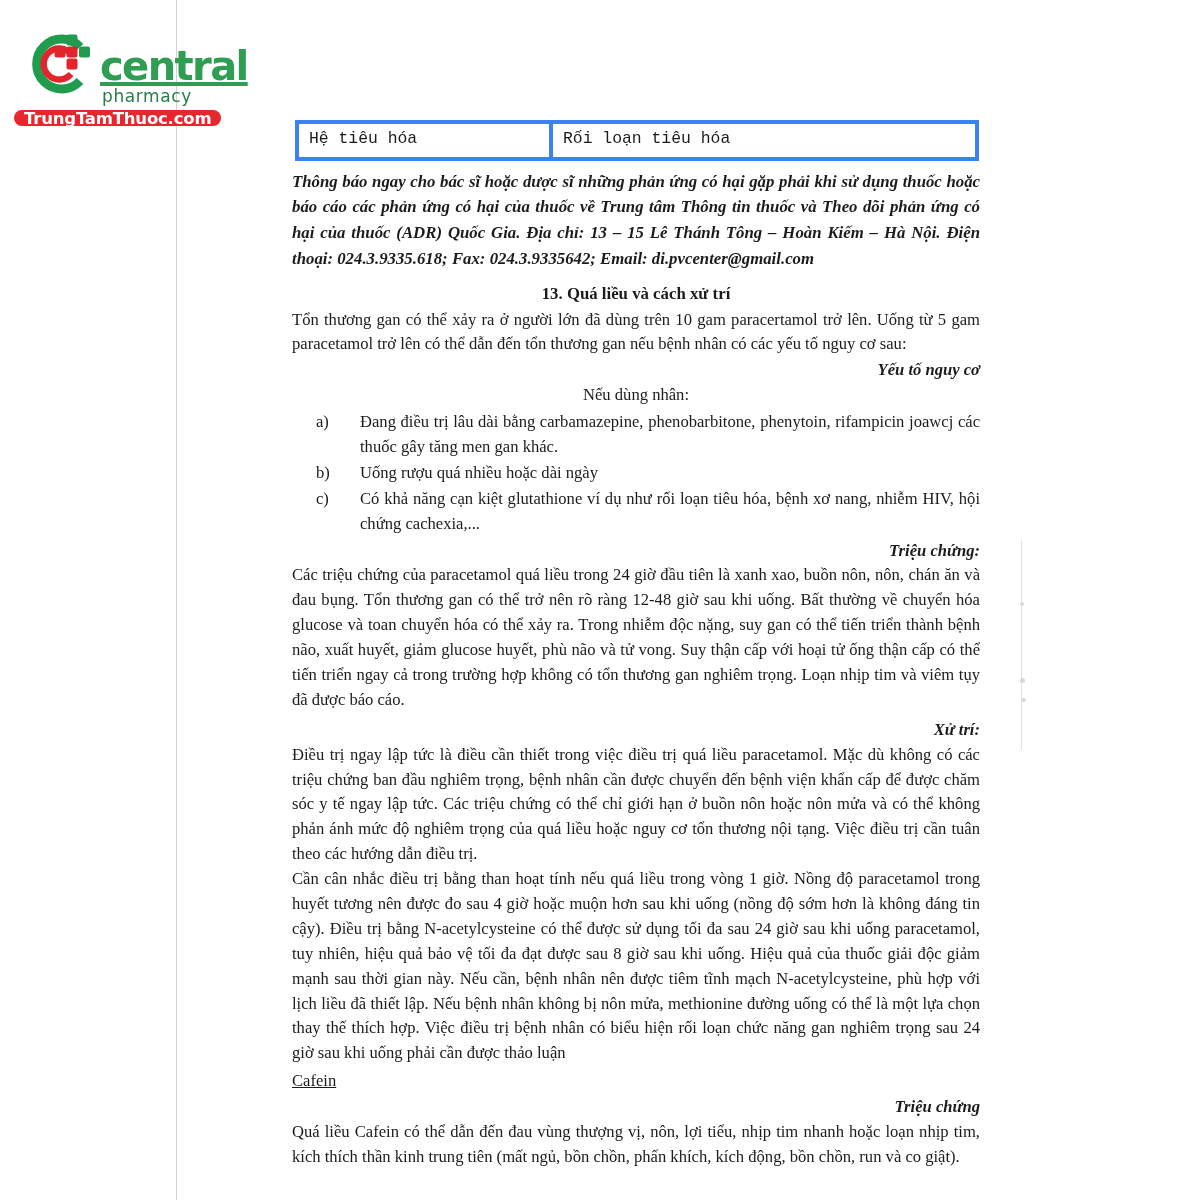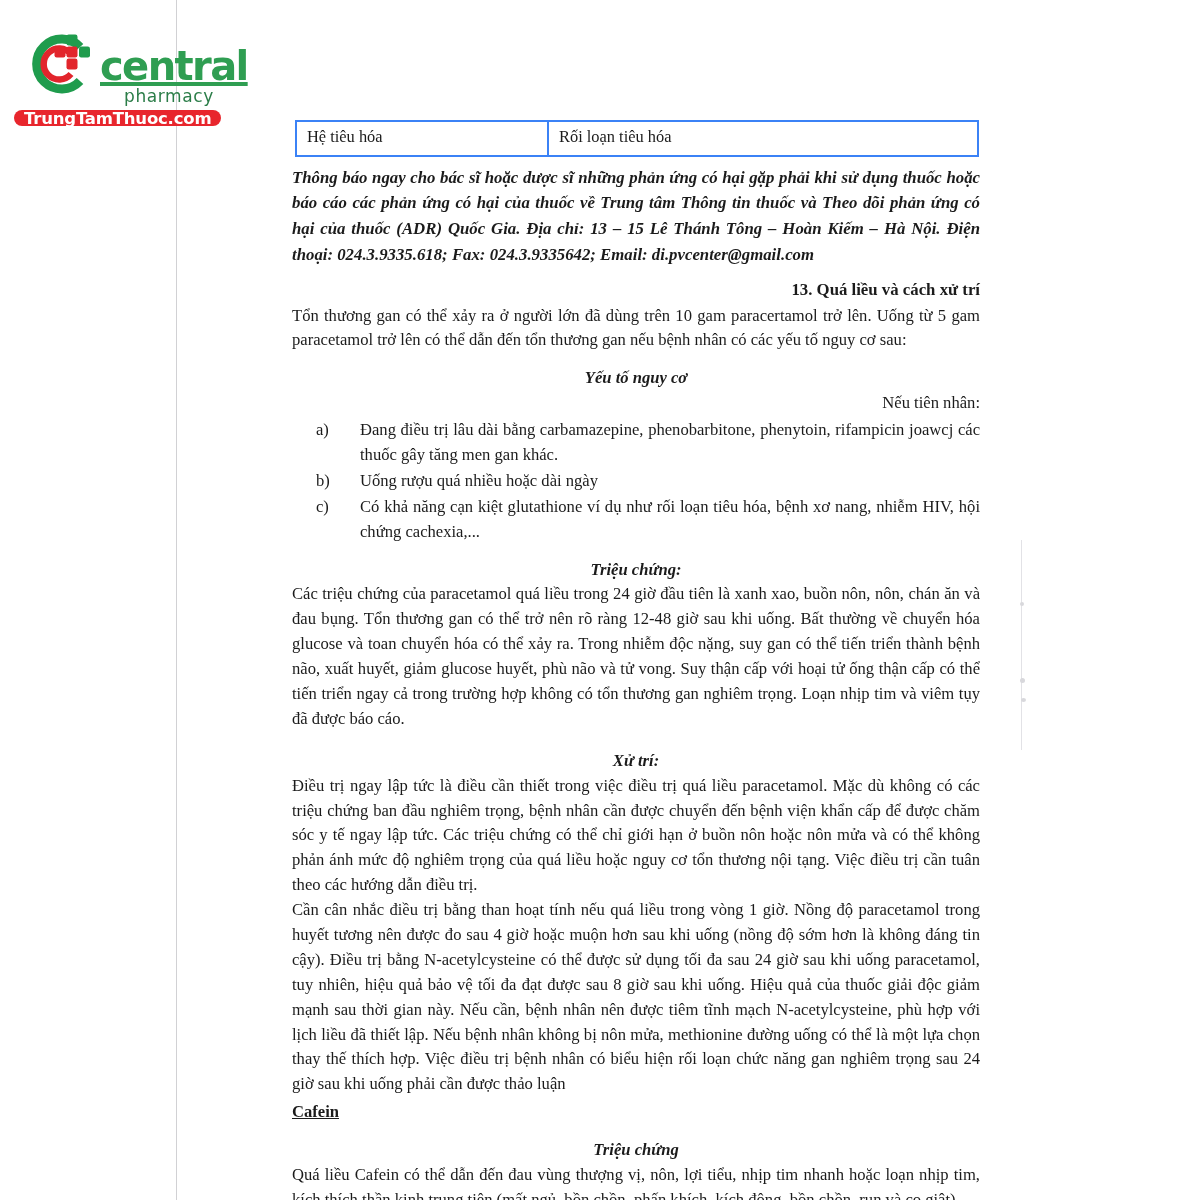--- a/index.html
+++ b/index.html
@@ -70,21 +70,20 @@
   .logo-sub {
     position: absolute;
     top: 66px;
     left: 90px;
     font-family: "DejaVu Sans", sans-serif;
     font-weight: normal;
     font-size: 17px;
     letter-spacing: 0.6px;
     color: #2b7d48;
     line-height: 1;
-    margin-left: 22px;
   }
   .logo-badge {
     position: absolute;
     top: 88px;
     left: 2px;
     height: 16px;
     min-width: 198px;
     background: #e8262d;
     border-radius: 16px;
     color: #ffffff;
@@ -111,25 +110,26 @@
     text-justify: inter-word;
   }
 
   table.rx-table {
     border-collapse: collapse;
     width: 684px;
     margin: 0 0 8px 3px;
     table-layout: fixed;
   }
   table.rx-table td {
-    border: 2px solid #3b82f6;
+    border: 4px solid #3b82f6;
     padding: 3px 8px 5px 10px;
     font-size: 16.4px;
     height: 24px;
     vertical-align: middle;
+    font-family: Liberation Mono, monospace;
   }
   table.rx-table td.col-a { width: 232px; }
 
   p { margin: 0; }
 
   .para {
     margin: 0 0 0 0;
     text-indent: 0;
   }
   .bolditalic {
@@ -141,32 +141,32 @@
   }
   .section-num {
     font-weight: bold;
     font-size: 16.8px;
     margin-top: 2px;
     margin-bottom: 1px;
   }
   .sub-italic {
     font-weight: bold;
     font-style: italic;
-    margin-top: 13px;
+    margin-top: 1px;
     margin-bottom: 0;
-    text-align: center;
+    text-align: right;
   }
   .sub-underline {
-    font-weight: bold;
+    font-weight: normal;
     text-decoration: underline;
     margin-top: 3px;
     margin-bottom: 0;
     text-align: left;
   }
-  .plain-left { text-align: right; }
+  .plain-left { text-align: center; }
 
   ol.alpha {
     list-style: none;
     margin: 2px 0 2px 0;
     padding: 0 0 0 24px;
   }
   ol.alpha > li {
     position: relative;
     padding-left: 44px;
     margin-bottom: 1px;
@@ -225,21 +225,21 @@
   </table>
 
   <p class="para bolditalic">Thông báo ngay cho bác sĩ hoặc dược sĩ những phản ứng có hại gặp phải khi sử dụng thuốc hoặc báo cáo các phản ứng có hại của thuốc về Trung tâm Thông tin thuốc và Theo dõi phản ứng có hại của thuốc (ADR) Quốc Gia. Địa chỉ: 13 – 15 Lê Thánh Tông – Hoàn Kiếm – Hà Nội. Điện thoại: 024.3.9335.618; Fax: 024.3.9335642; Email: di.pvcenter@gmail.com</p>
 
   <p class="para section-num plain-left">13. Quá liều và cách xử trí</p>
 
   <p class="para">Tổn thương gan có thể xảy ra ở người lớn đã dùng trên 10 gam paracertamol trở lên. Uống từ 5 gam paracetamol trở lên có thể dẫn đến tổn thương gan nếu bệnh nhân có các yếu tố nguy cơ sau:</p>
 
   <p class="para sub-italic">Yếu tố nguy cơ</p>
 
-  <p class="para plain-left">Nếu tiên nhân:</p>
+  <p class="para plain-left">Nếu dùng nhân:</p>
 
   <ol class="alpha">
     <li>
       <span class="marker">a)</span>
       <span>Đang điều trị lâu dài bằng carbamazepine, phenobarbitone, phenytoin, rifampicin joawcj các thuốc gây tăng men gan khác.</span>
     </li>
     <li>
       <span class="marker">b)</span>
       <span>Uống  rượu quá nhiều hoặc dài ngày</span>
     </li>

